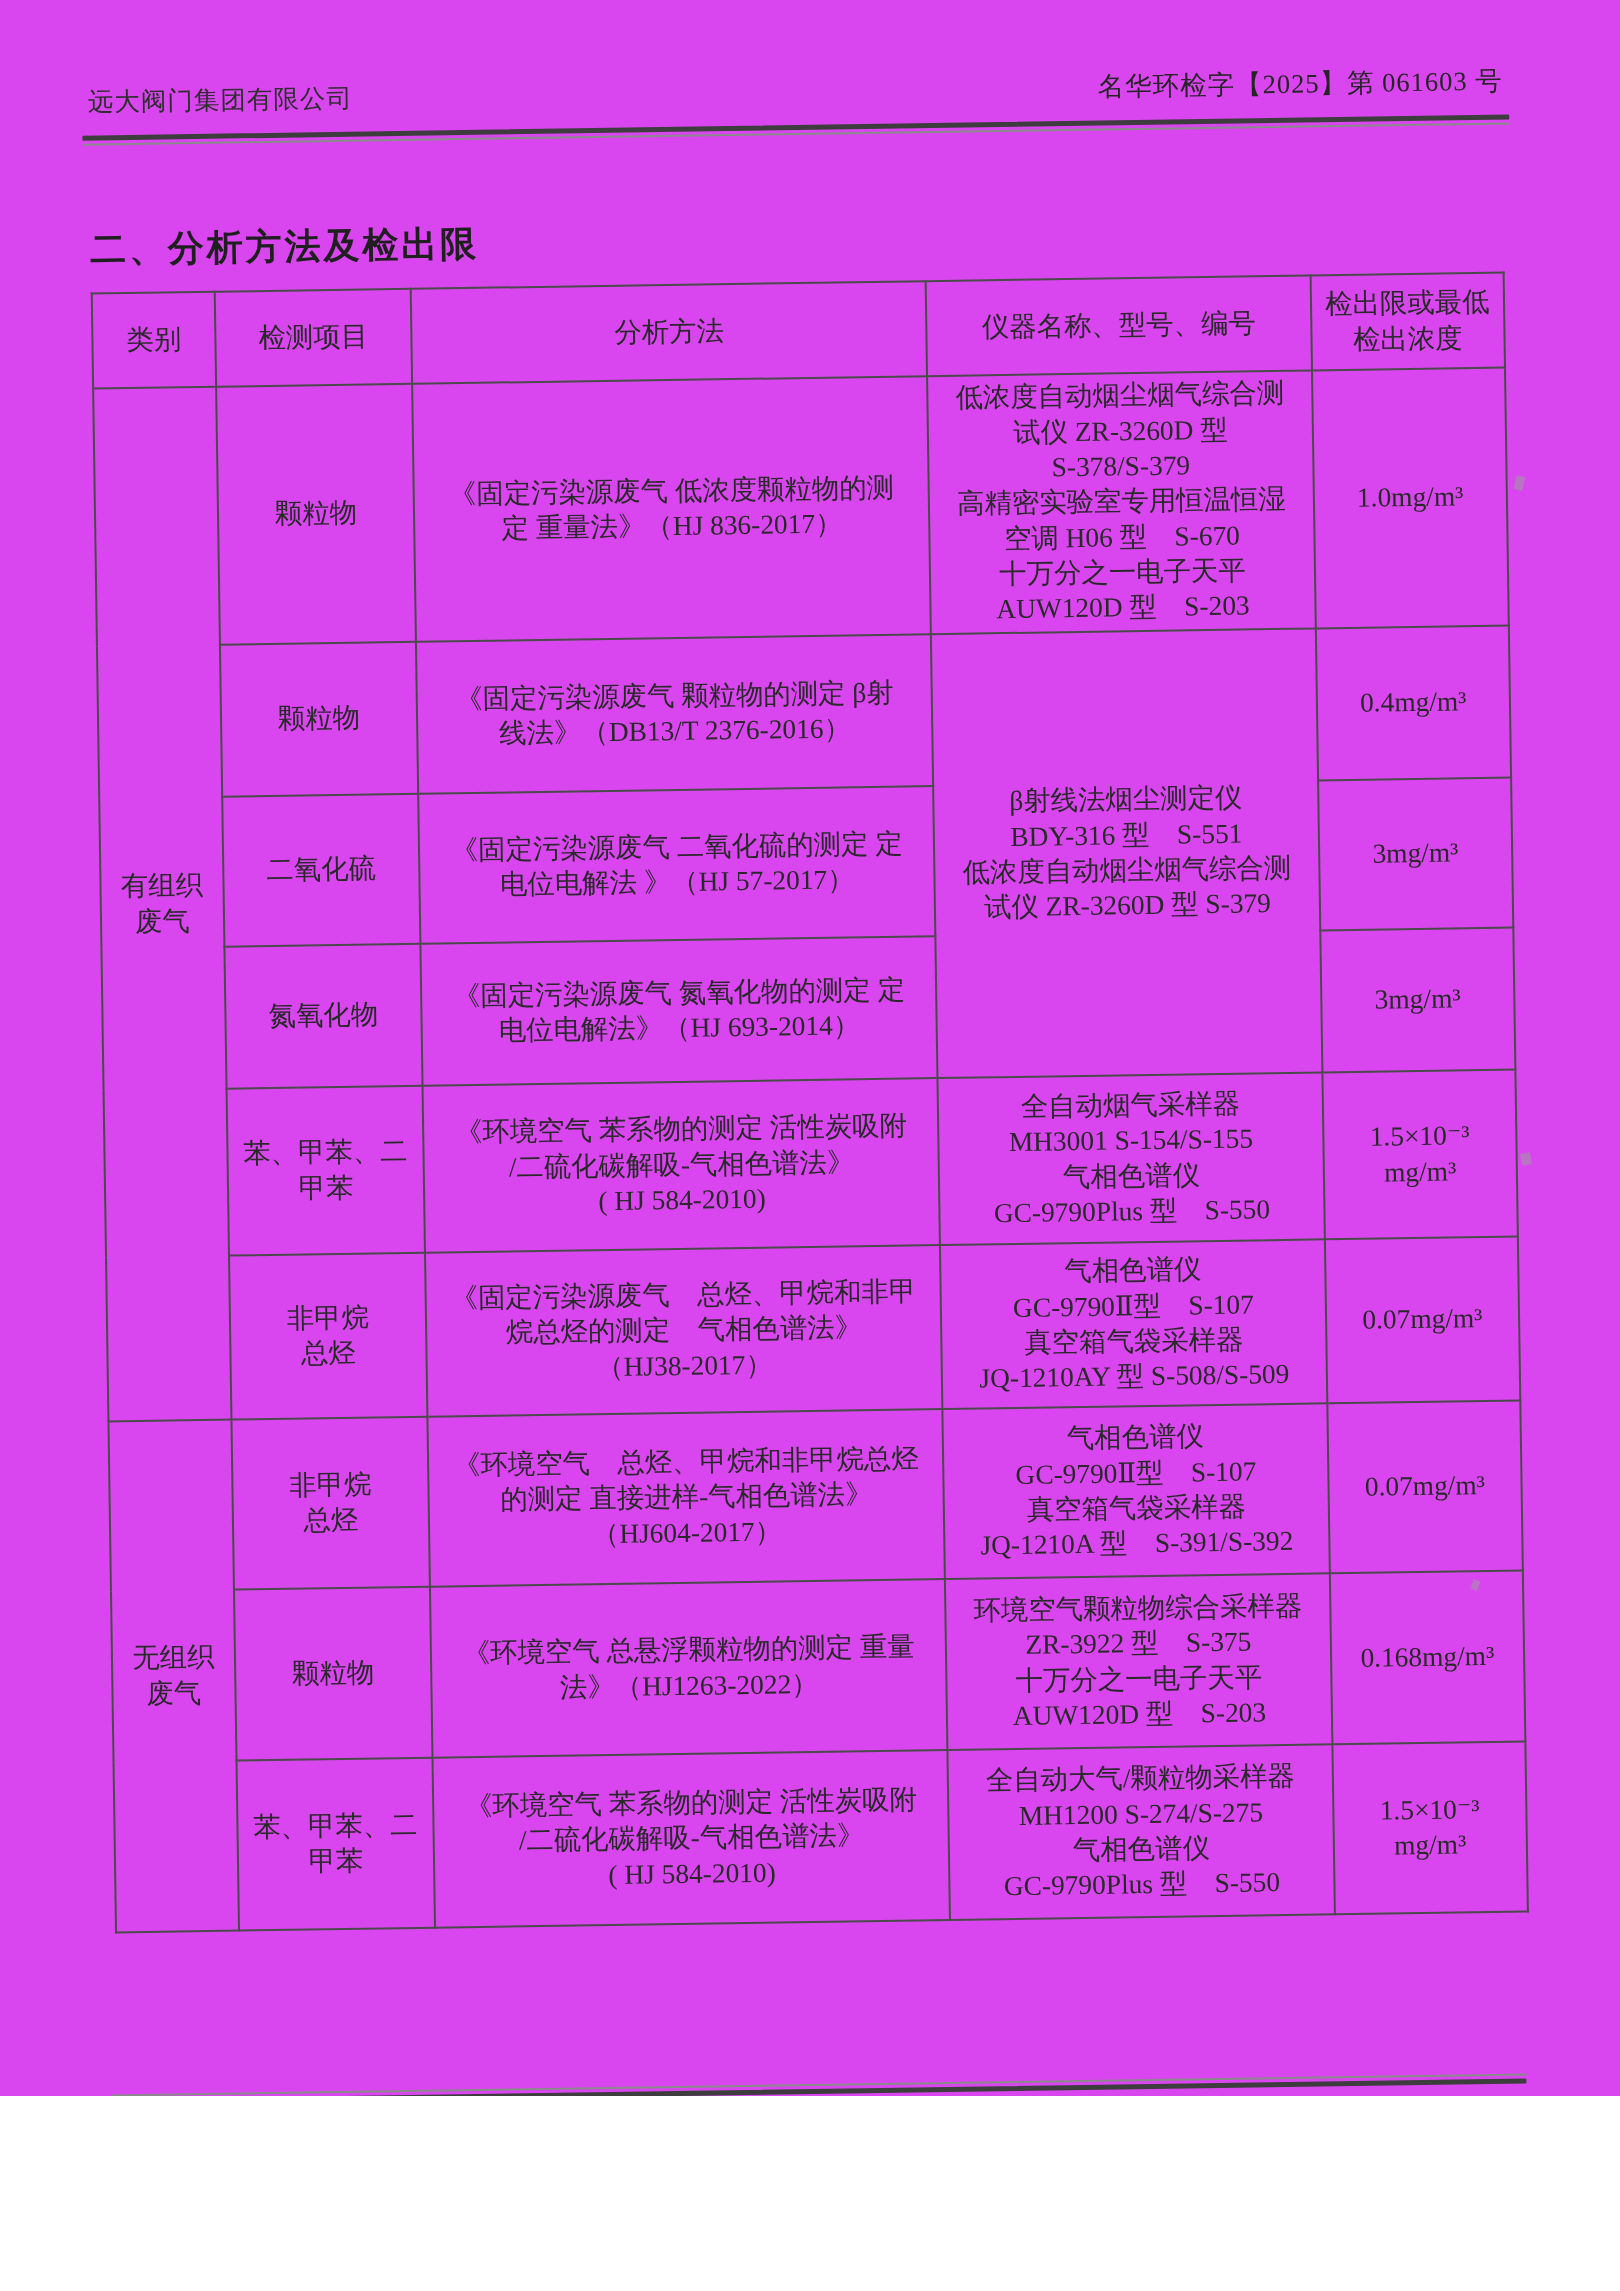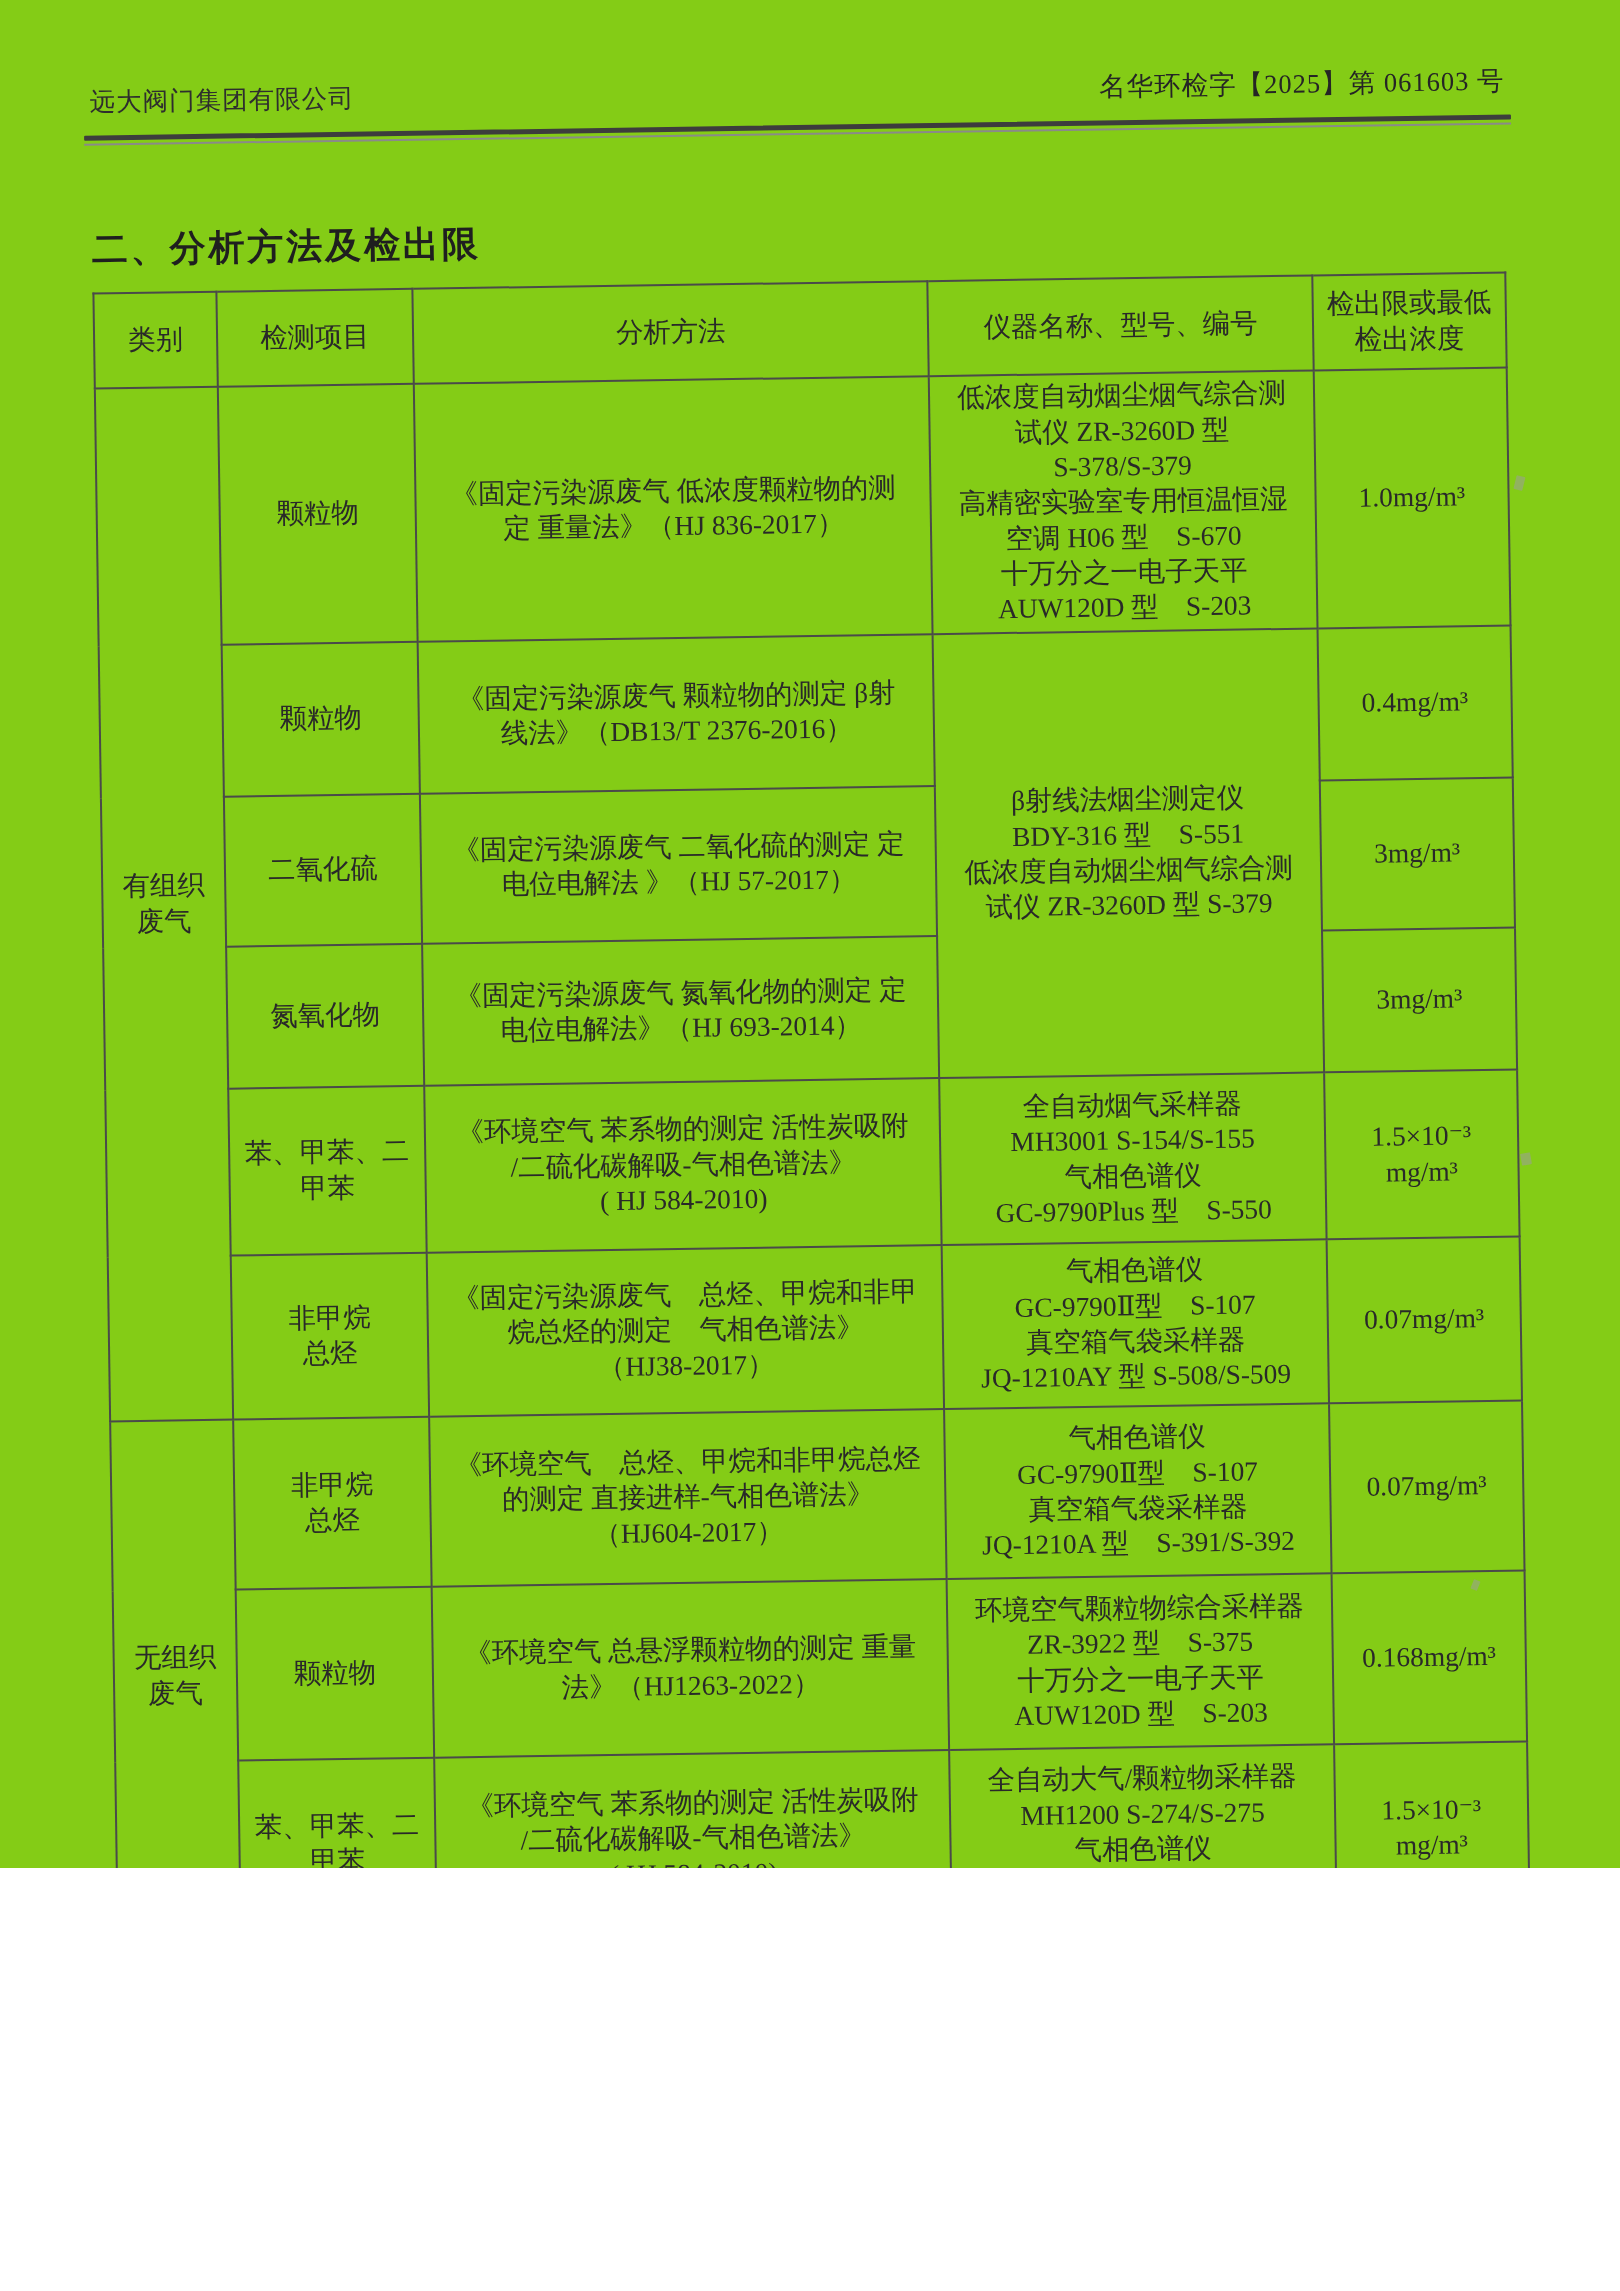--- a/index.html
+++ b/index.html
@@ -5,22 +5,22 @@
   html,body{margin:0;padding:0;}
   body{
     width:1620px;height:2292px;
     background:#ffffff;
     font-family:"Liberation Serif","DejaVu Serif",serif;
     color:#262626;
     overflow:hidden;
   }
   .page{
     position:relative;
-    width:1620px;height:1868px;
-    background:#84cc16;
+    width:1620px;height:2096px;
+    background:#d946ef;
     overflow:hidden;
   }
   .sheet{
     position:absolute;
     left:102px; right:103px; top:0; bottom:0;
     transform:rotate(-0.85deg);
     transform-origin:50% 50%;
   }
   
   .page-header{

